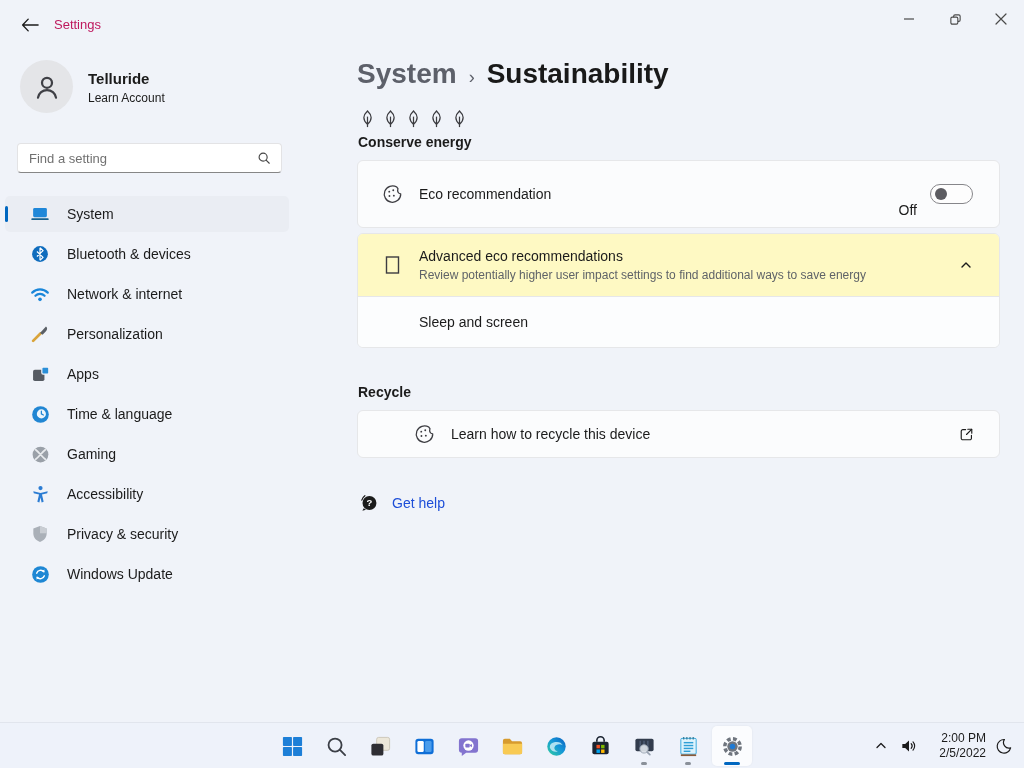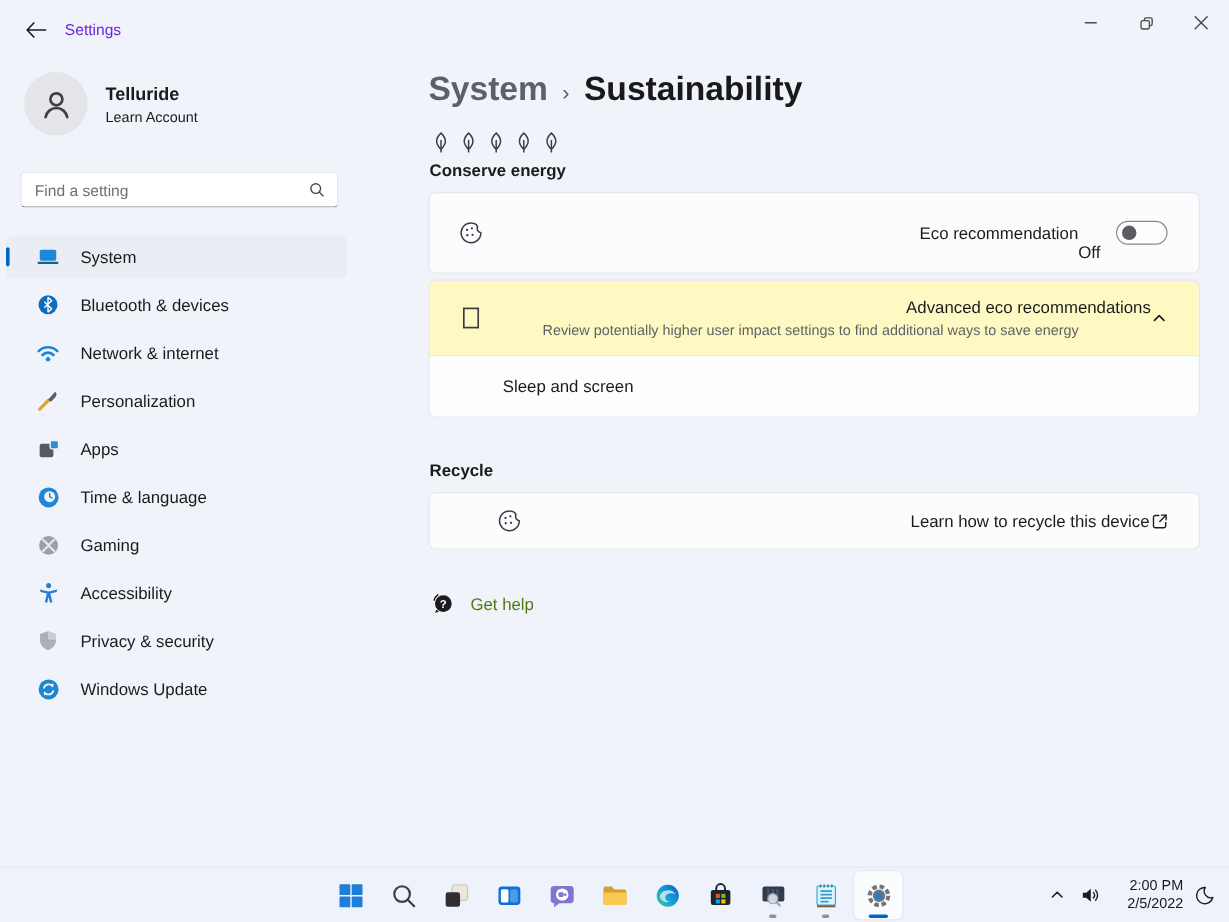--- a/index.html
+++ b/index.html
@@ -7,21 +7,21 @@
   body {
     font-family:"Liberation Sans","DejaVu Sans",sans-serif;
     background:#f0f3f9; color:#1b1b1b; position:relative;
   }
   svg { display:block; }
 
   
   .titlebar { position:absolute; top:0; left:0; right:0; height:48px; }
   .back-btn { position:absolute; left:12px; top:10px; width:36px; height:30px;
     display:flex; align-items:center; justify-content:center; border-radius:4px; cursor:pointer; }
-  .app-title { position:absolute; left:54px; top:17px; font-size:13px; color:#6d28d9; }
+  .app-title { position:absolute; left:54px; top:17px; font-size:13px; color:#be185d; }
   .win-controls { position:absolute; right:0; top:0; display:flex; }
   .win-btn { width:46px; height:38px; display:flex; align-items:center; justify-content:center; cursor:pointer; }
 
   
   .sidebar { position:absolute; top:48px; left:0; width:300px; bottom:46px; }
   .avatar { position:absolute; left:20px; top:12px; width:53px; height:53px; border-radius:50%;
     background:#e4e5e8; display:flex; align-items:center; justify-content:center; }
   .user-name { position:absolute; left:88px; top:22px; font-size:15px; font-weight:bold; }
   .user-type { position:absolute; left:88px; top:43px; font-size:12px; color:#1b1b1b; }
   .searchbox { position:absolute; left:17px; top:95px; width:265px; height:30px;
@@ -48,21 +48,21 @@
   .crumb-sep { color:#5d606a; font-size:18px; margin:0 12px; }
   .crumb-current { color:#191919; font-weight:600; }
 
   .leaf-row { position:absolute; left:1px; top:61px; display:flex; gap:4px; }
   .conserve-label { position:absolute; left:1px; top:86px; font-size:14px; font-weight:bold; }
 
   .card { position:absolute; left:0; width:643px; background:#fbfcfd;
     border:1px solid #e6e7e9; border-radius:6px; }
   .card-row { display:flex; align-items:center; height:100%; }
   .card-icon { width:24px; margin-left:22px; display:flex; justify-content:center; }
-  .card-text { margin-left:15px; flex:1;text-align:right; }
+  .card-text { margin-left:15px; flex:1; }
   .card-title { font-size:14px; color:#1b1b1b; }
   .card-desc { font-size:12px; color:#5f6368; line-height:16px; margin-top:3px; max-width:480px; }
 
   .card-eco { top:112px; height:68px; }
   .toggle-group { display:flex; align-items:center; margin-right:26px; }
   .toggle-label { font-size:14px; margin-right:13px;margin-top:32px; }
   .toggle { width:43px; height:20px; border:1px solid #86868a; border-radius:11px;
     background:#fdfdfd; position:relative; cursor:pointer; }
   .toggle .knob { position:absolute; left:4px; top:3px; width:12px; height:12px;
     border-radius:50%; background:#5c5c61; }
@@ -72,21 +72,21 @@
     border-bottom:1px solid #e6e7e9; cursor:pointer; }
   .adv-chevron { margin-right:26px; }
   .adv-subrow { height:50px; background:#fcfdfe; display:flex; align-items:center; cursor:pointer; }
   .adv-subrow .sub-label { margin-left:61px; font-size:14px; }
 
   .recycle-header { position:absolute; left:1px; top:336px; font-size:14px; font-weight:bold; }
   .card-recycle { top:362px; height:48px; cursor:pointer;padding-left:32px; }
   .external-icon { margin-right:24px; }
 
   .get-help { position:absolute; left:1px; top:444px; display:flex; align-items:center; cursor:pointer; }
-  .get-help .gh-label { margin-left:13px; font-size:14px; color:#4d7c0f; }
+  .get-help .gh-label { margin-left:13px; font-size:14px; color:#1d4ed8; }
 
   
   .taskbar { position:absolute; left:0; right:0; bottom:0; height:46px;
     background:#eef2fa; border-top:1px solid rgba(0,0,0,0.05); }
   .tb-center { position:absolute; left:272px; top:3px; display:flex; gap:4px; }
   .tb-btn { width:40px; height:40px; border-radius:5px; display:flex; align-items:center;
     justify-content:center; position:relative; cursor:pointer; }
   .tb-btn.running::after { content:""; position:absolute; bottom:1px; left:50%;
     transform:translateX(-50%); width:6px; height:3px; border-radius:2px; background:#8a9099; }
   .tb-btn.active { background:rgba(255,255,255,0.75); box-shadow:0 0 2px rgba(0,0,0,0.08); }

